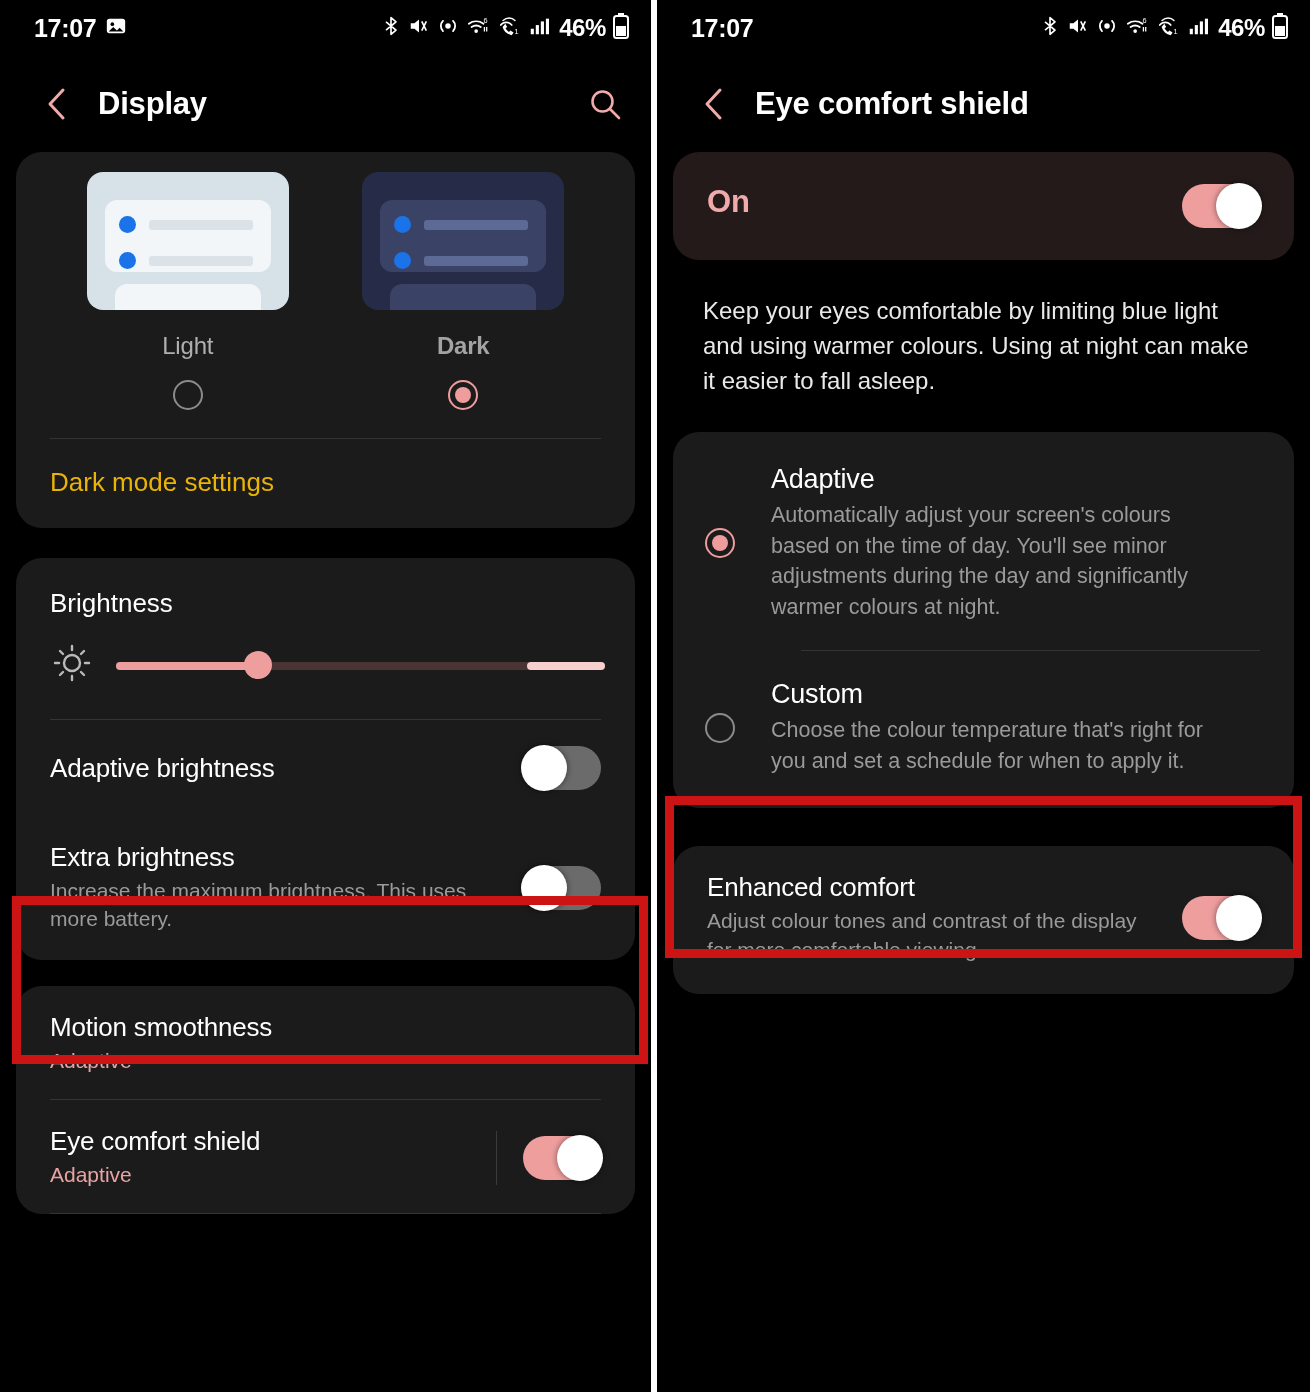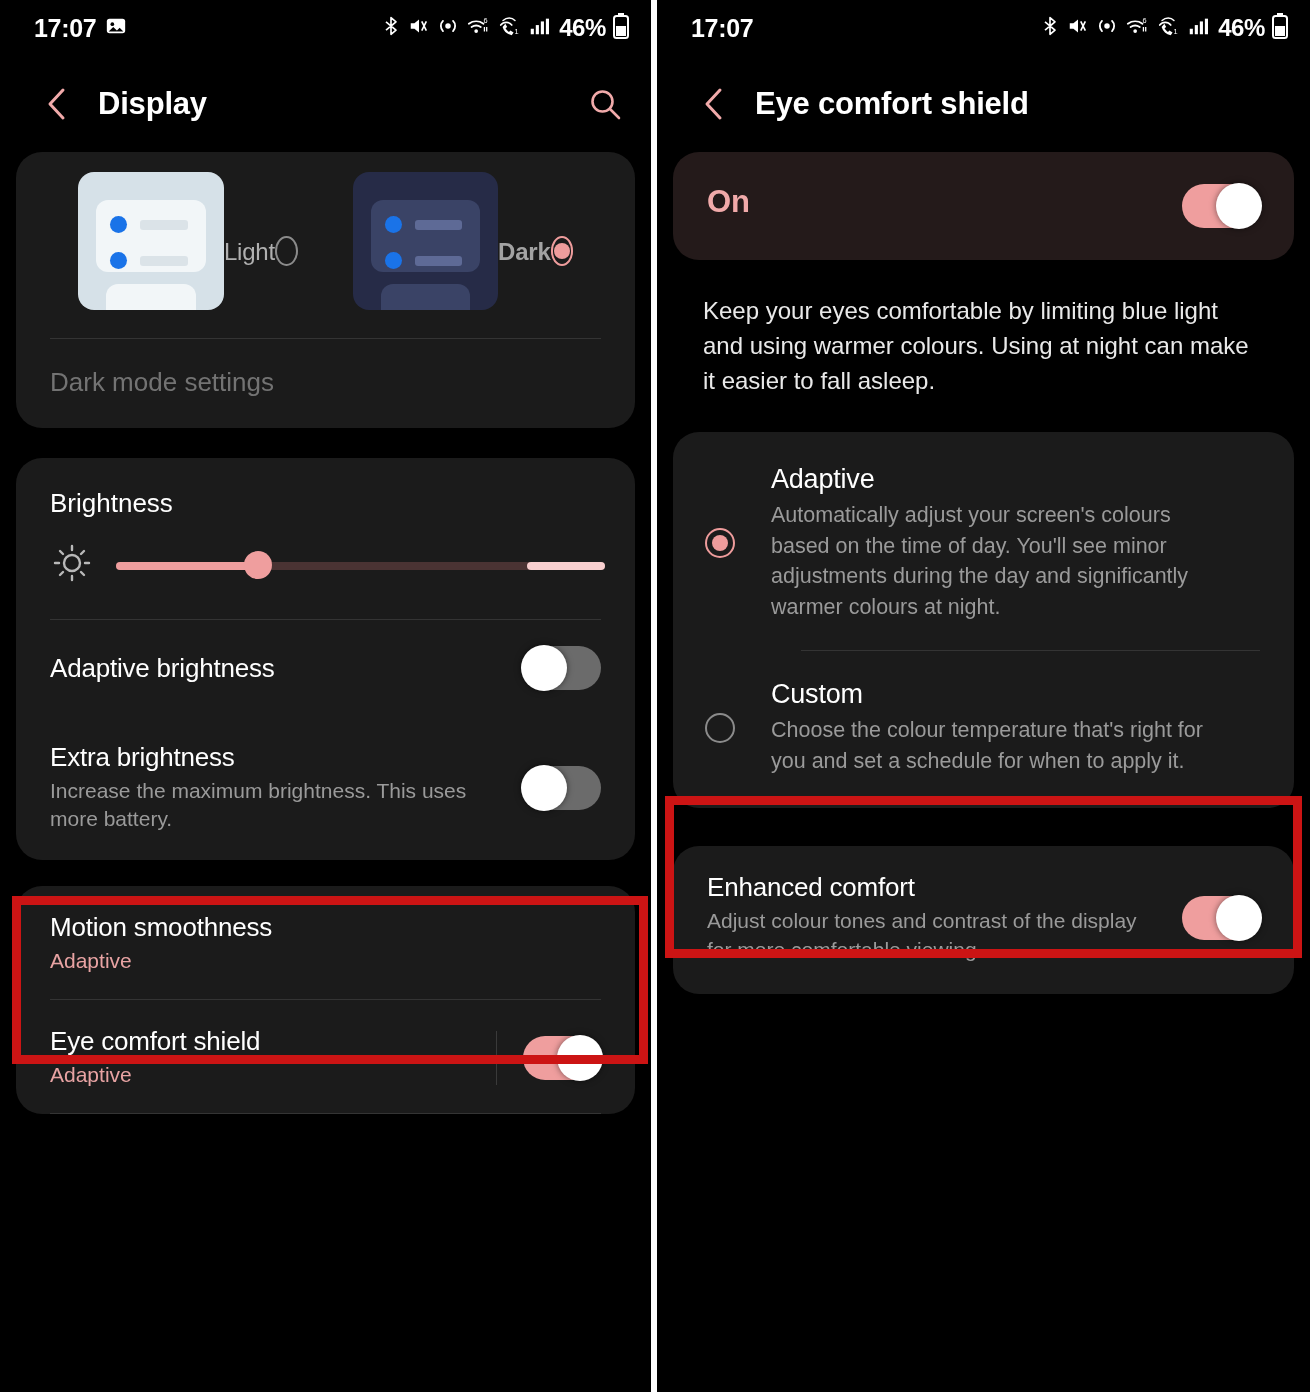--- a/index.html
+++ b/index.html
@@ -112,20 +112,21 @@
 
   
   .theme-card { padding: 20px 0 0 0; margin-bottom: 30px; }
   .theme-row {
     display: flex;
     justify-content: space-around;
     padding: 0 34px;
   }
   .theme-opt {
     display: flex;
+    flex-direction: column;
     align-items: center;
     width: 220px;
     cursor: pointer;
   }
   .thumb {
     width: 202px;
     height: 138px;
     border-radius: 16px;
     position: relative;
     overflow: hidden;
@@ -206,21 +207,21 @@
     background: #ee9c9c;
   }
 
   .hr {
     height: 1px;
     background: #343434;
     margin: 28px 34px 0 34px;
   }
   .row-simple {
     padding: 28px 34px 30px 34px;
-    color: #737373;
+    color: #eab308;
     font-size: 26px;
     cursor: pointer;
   }
 
   
   .brightness-card { padding: 0; margin-bottom: 0; }
   .bright-title {
     color: #ffffff;
     font-size: 26px;
     padding: 30px 34px 0 34px;

